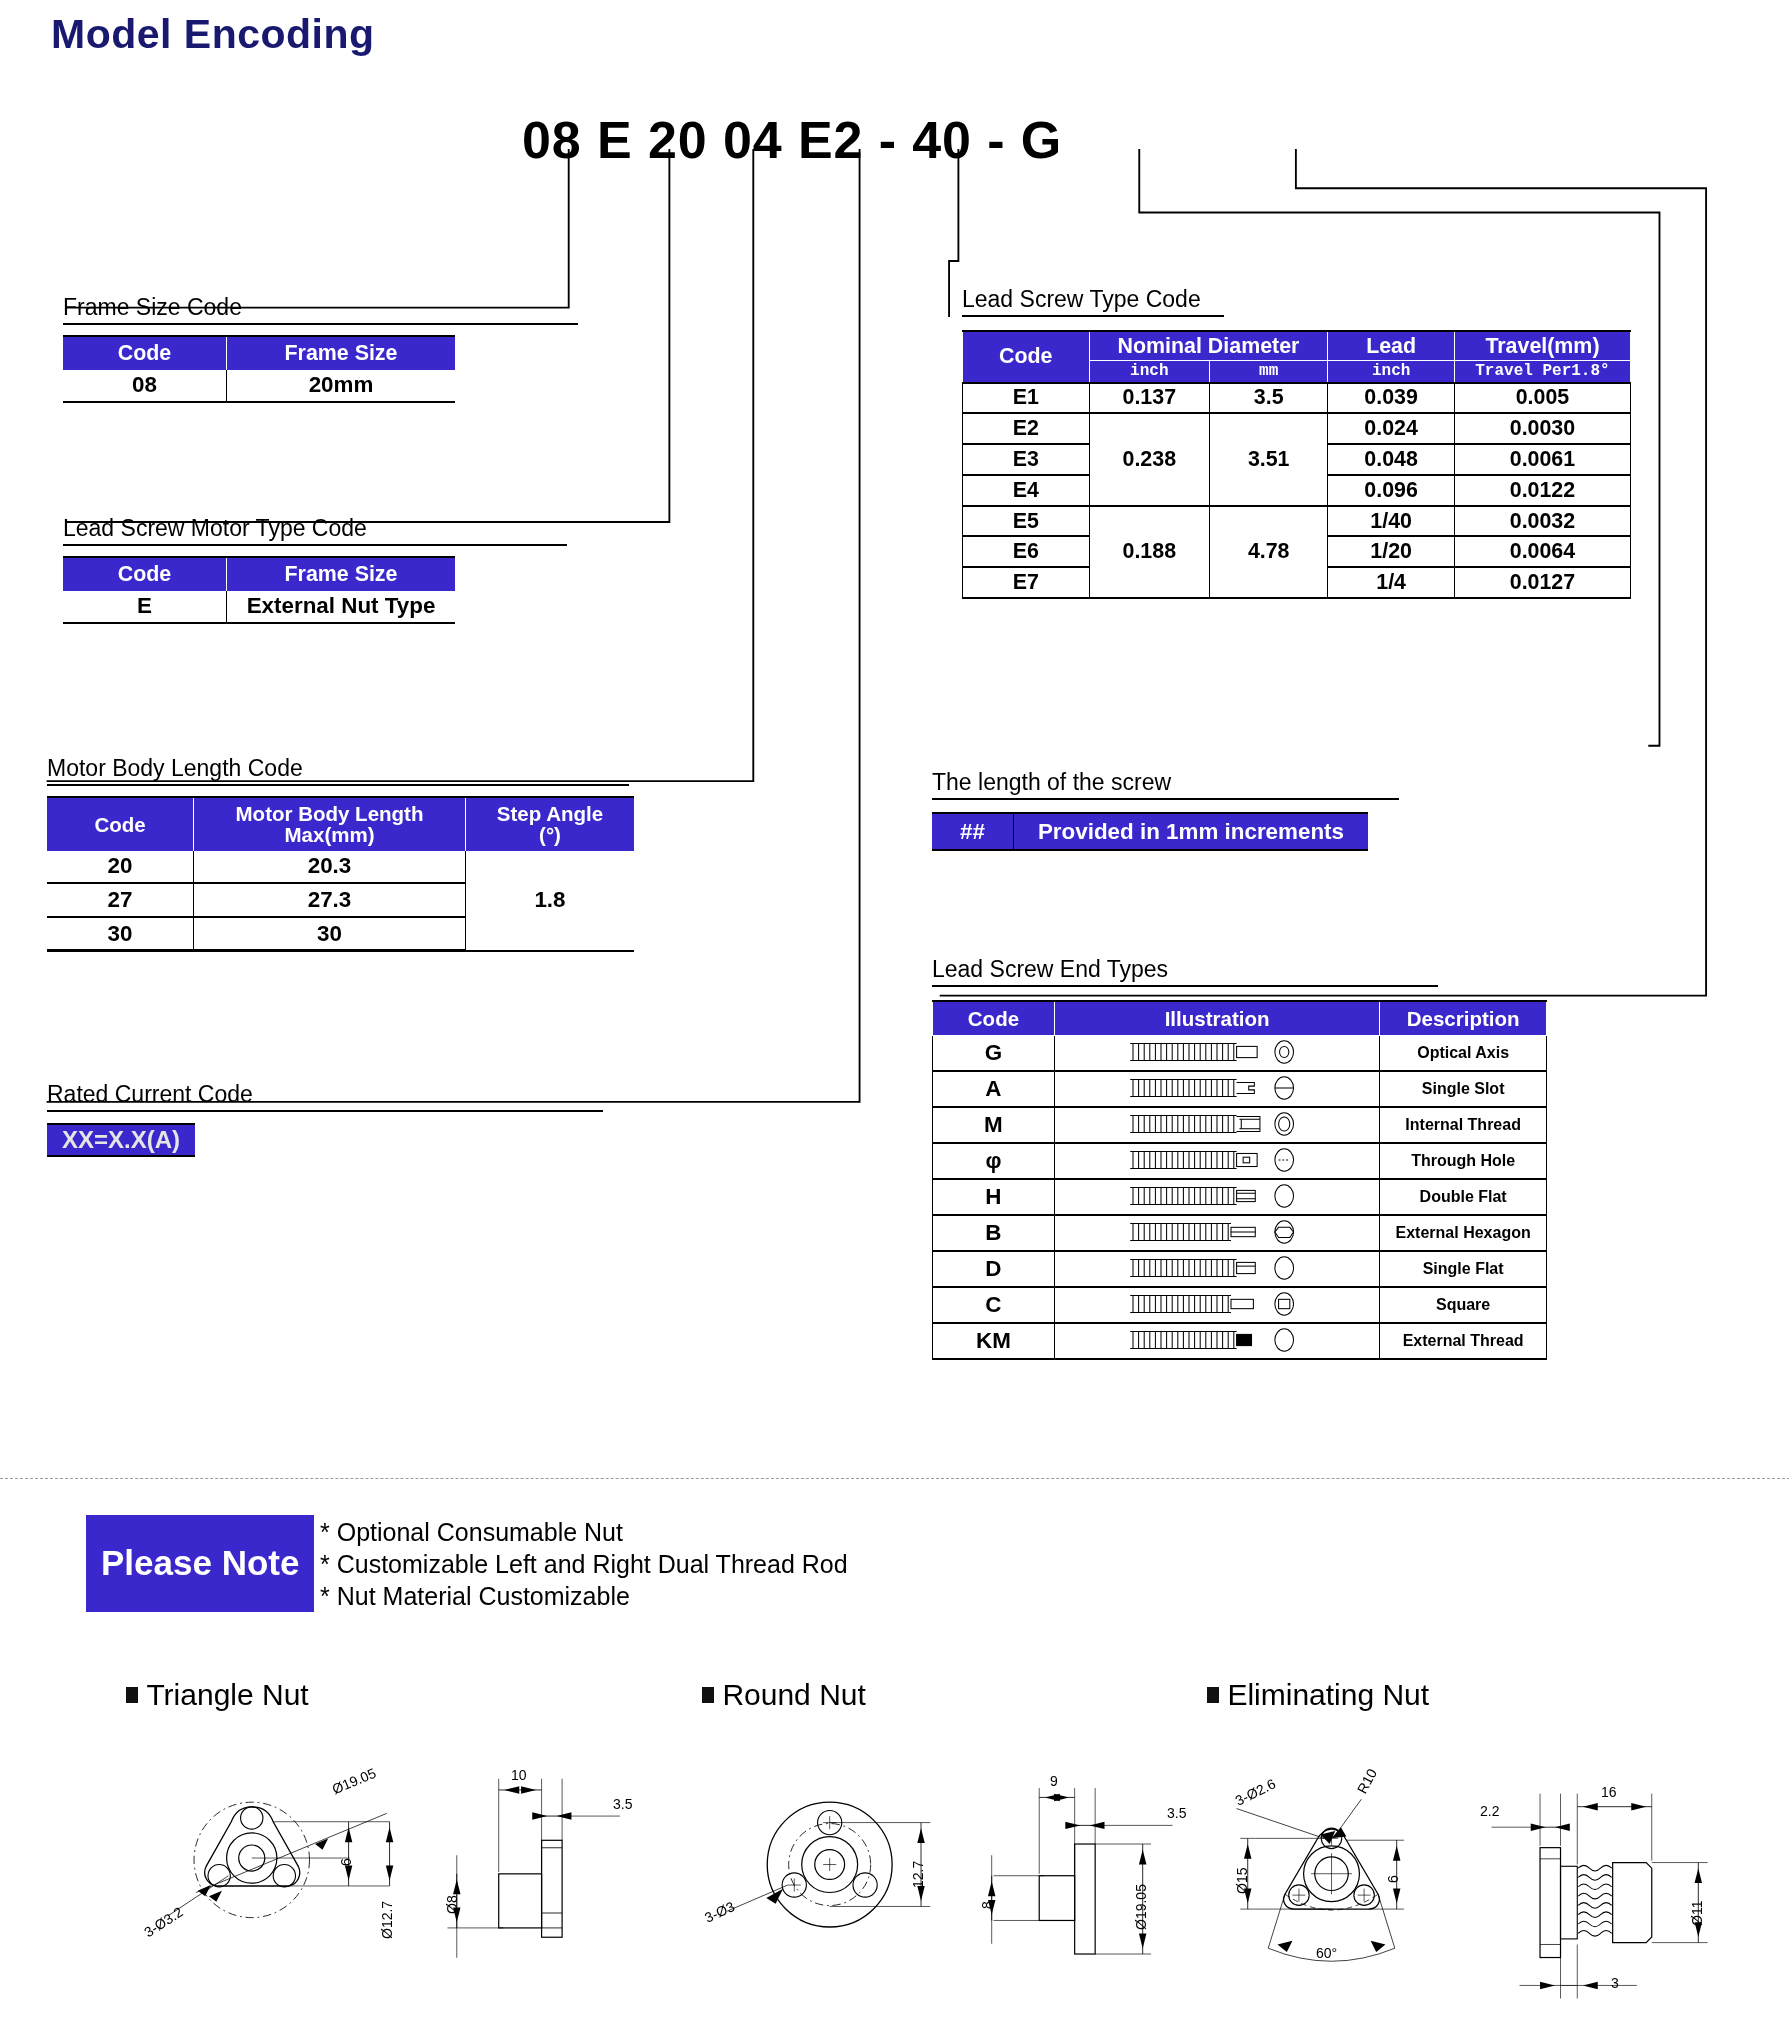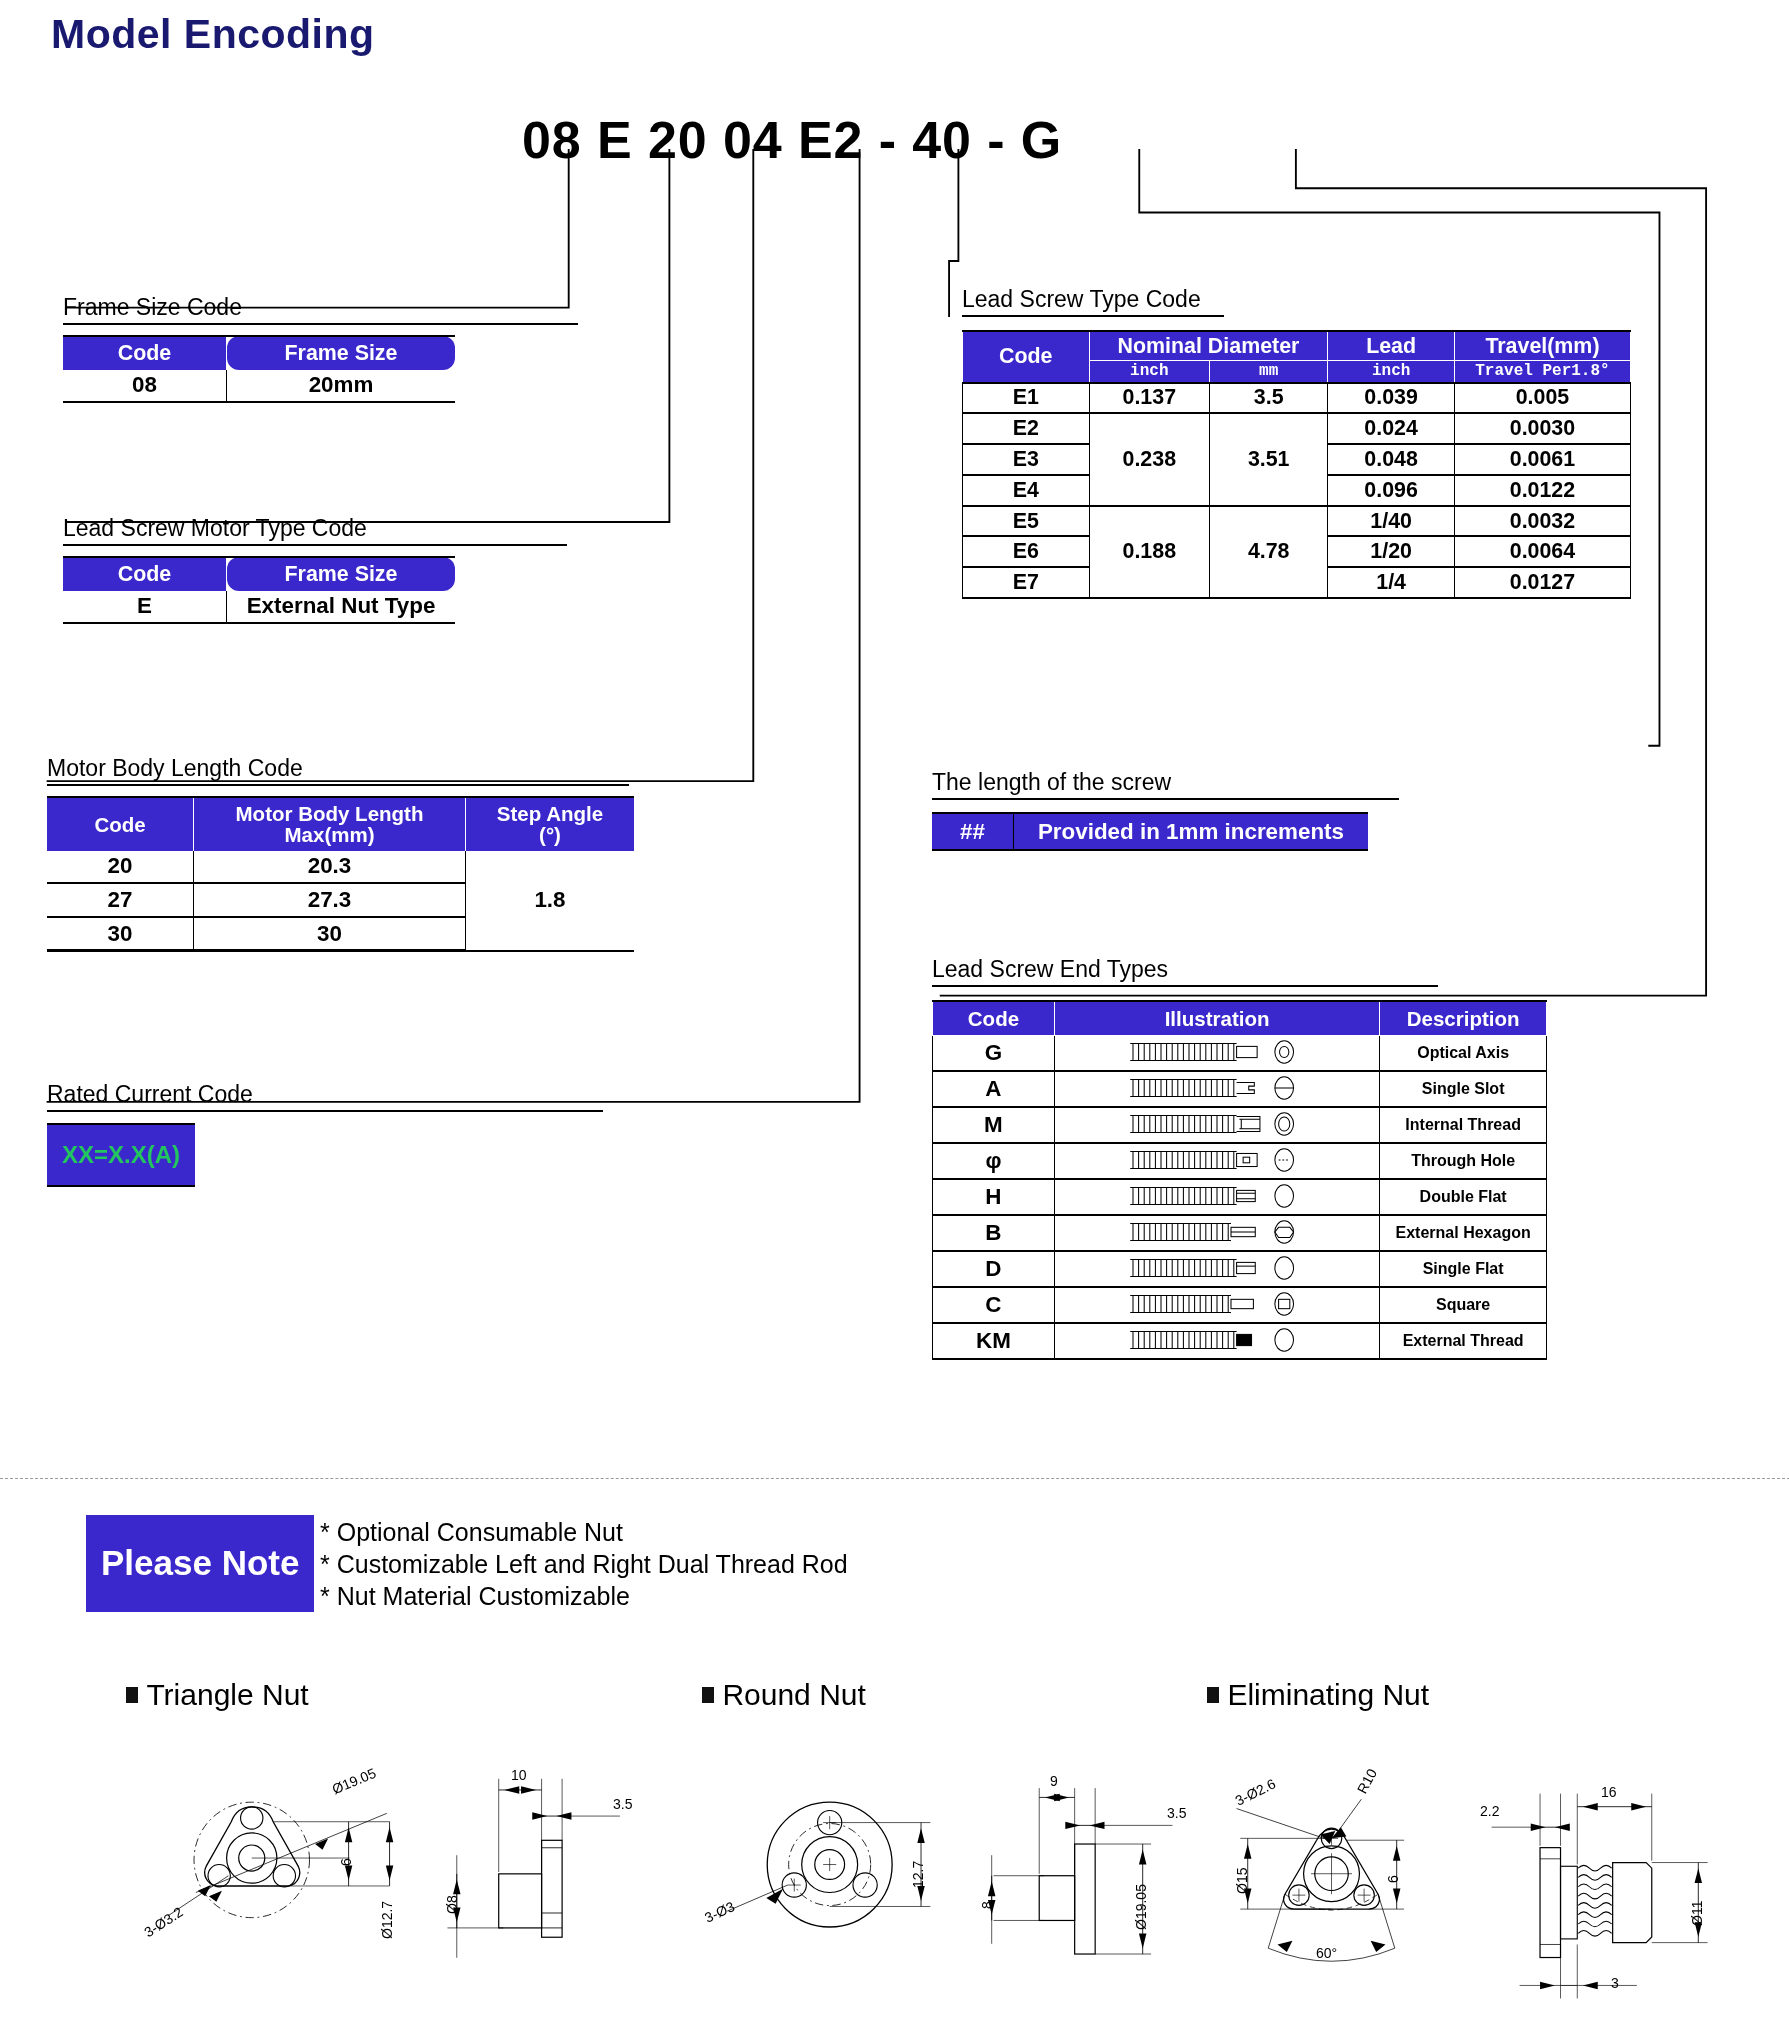--- a/index.html
+++ b/index.html
@@ -16,21 +16,21 @@
     letter-spacing:0.9px;white-space:nowrap;}
 
   
   .sect-cap{font-size:23px;font-weight:normal;white-space:nowrap;}
   .cap-rule{border-bottom:2.3px solid #000;padding-bottom:1.9px;}
 
   
   table.simple{border-collapse:collapse;font-size:21.4px;}
   table.simple th{background:#3b28cc;color:#fff;font-weight:bold;padding:3.7px 0;
     text-align:center;}
-  table.simple th.sep{border-left:0.9px solid #fff;border-radius:12px;}
+  table.simple th.sep{border-left:0.9px solid #fff;}
   table.simple td{text-align:center;font-weight:bold;padding:2.8px 0;font-size:22.4px;}
   table.simple td.sep{border-left:1.4px solid #000;}
   .hdrline{border-top:2.8px solid #000;}
   .botline{border-bottom:2.8px solid #000;}
 
   
   table.mbl{border-collapse:collapse;font-size:21.4px;}
   table.mbl th{background:#3b28cc;color:#fff;font-size:20.5px;font-weight:bold;
     text-align:center;line-height:1.05;padding:4.7px 7.5px;}
   table.mbl th.sep{border-left:1.1px solid #fff;}
@@ -45,22 +45,22 @@
   table.lst th.sub{font-size:16px;padding:1.9px 5.6px;font-family:Liberation Mono, monospace;}
   table.lst td{text-align:center;font-weight:bold;padding:1.9px 9.3px;
     border-left:1.4px solid #000;border-right:1.4px solid #000;}
   table.lst td.rule{border-bottom:2.3px solid #000;}
 
   
   .banner{display:inline-flex;background:#3b28cc;color:#fff;font-weight:bold;
     font-size:22.4px;border-top:2.8px solid #000;border-bottom:2.8px solid #000;}
   .banner .b1{padding:4.7px 28px;border-right:1.9px solid #000;}
   .banner .b2{padding:4.7px 24px;}
-  .chip{display:inline-block;background:#3b28cc;color:#22c55e;font-weight:bold;
-    font-size:24px;padding:16px 15px;border-top:2.8px solid #000;border-bottom:2.8px solid #000;}
+  .chip{display:inline-block;background:#3b28cc;color:#e5e5e5;font-weight:bold;
+    font-size:24px;padding:1px 15px;border-top:2.8px solid #000;border-bottom:2.8px solid #000;}
 
   
   table.et{border-collapse:collapse;}
   table.et th{background:#3b28cc;color:#fff;font-size:20.5px;font-weight:bold;
     text-align:center;padding:4.7px 0;border:0.9px solid #fff;}
   table.et td{text-align:center;border-left:1.4px solid #000;border-right:1.4px solid #000;
     border-bottom:2.3px solid #000;height:32px;}
   table.et td.code{font-size:22.4px;font-weight:bold;width:103px;}
   table.et td.illus{width:233px;}
   table.et td.desc{font-size:16px;font-weight:bold;width:131px;}

